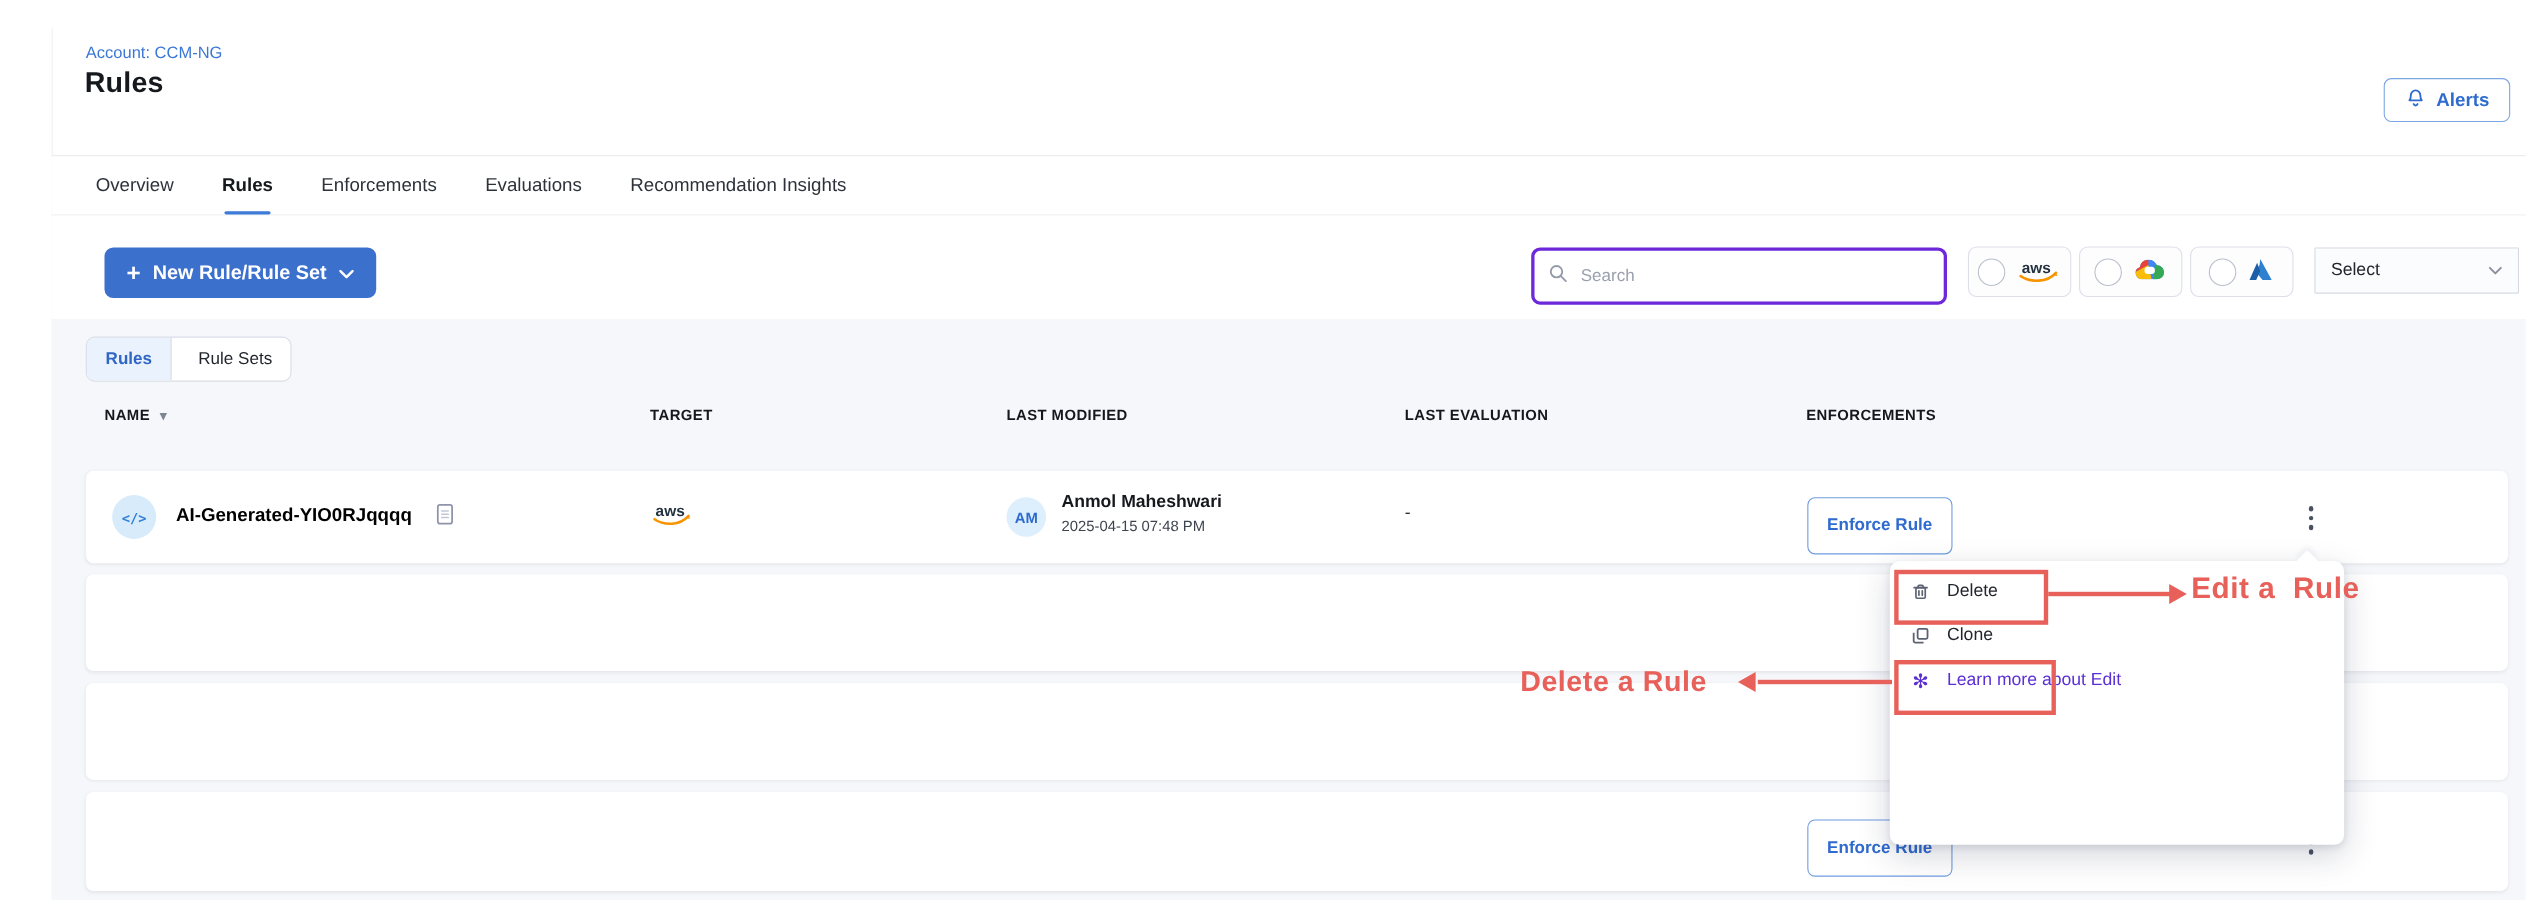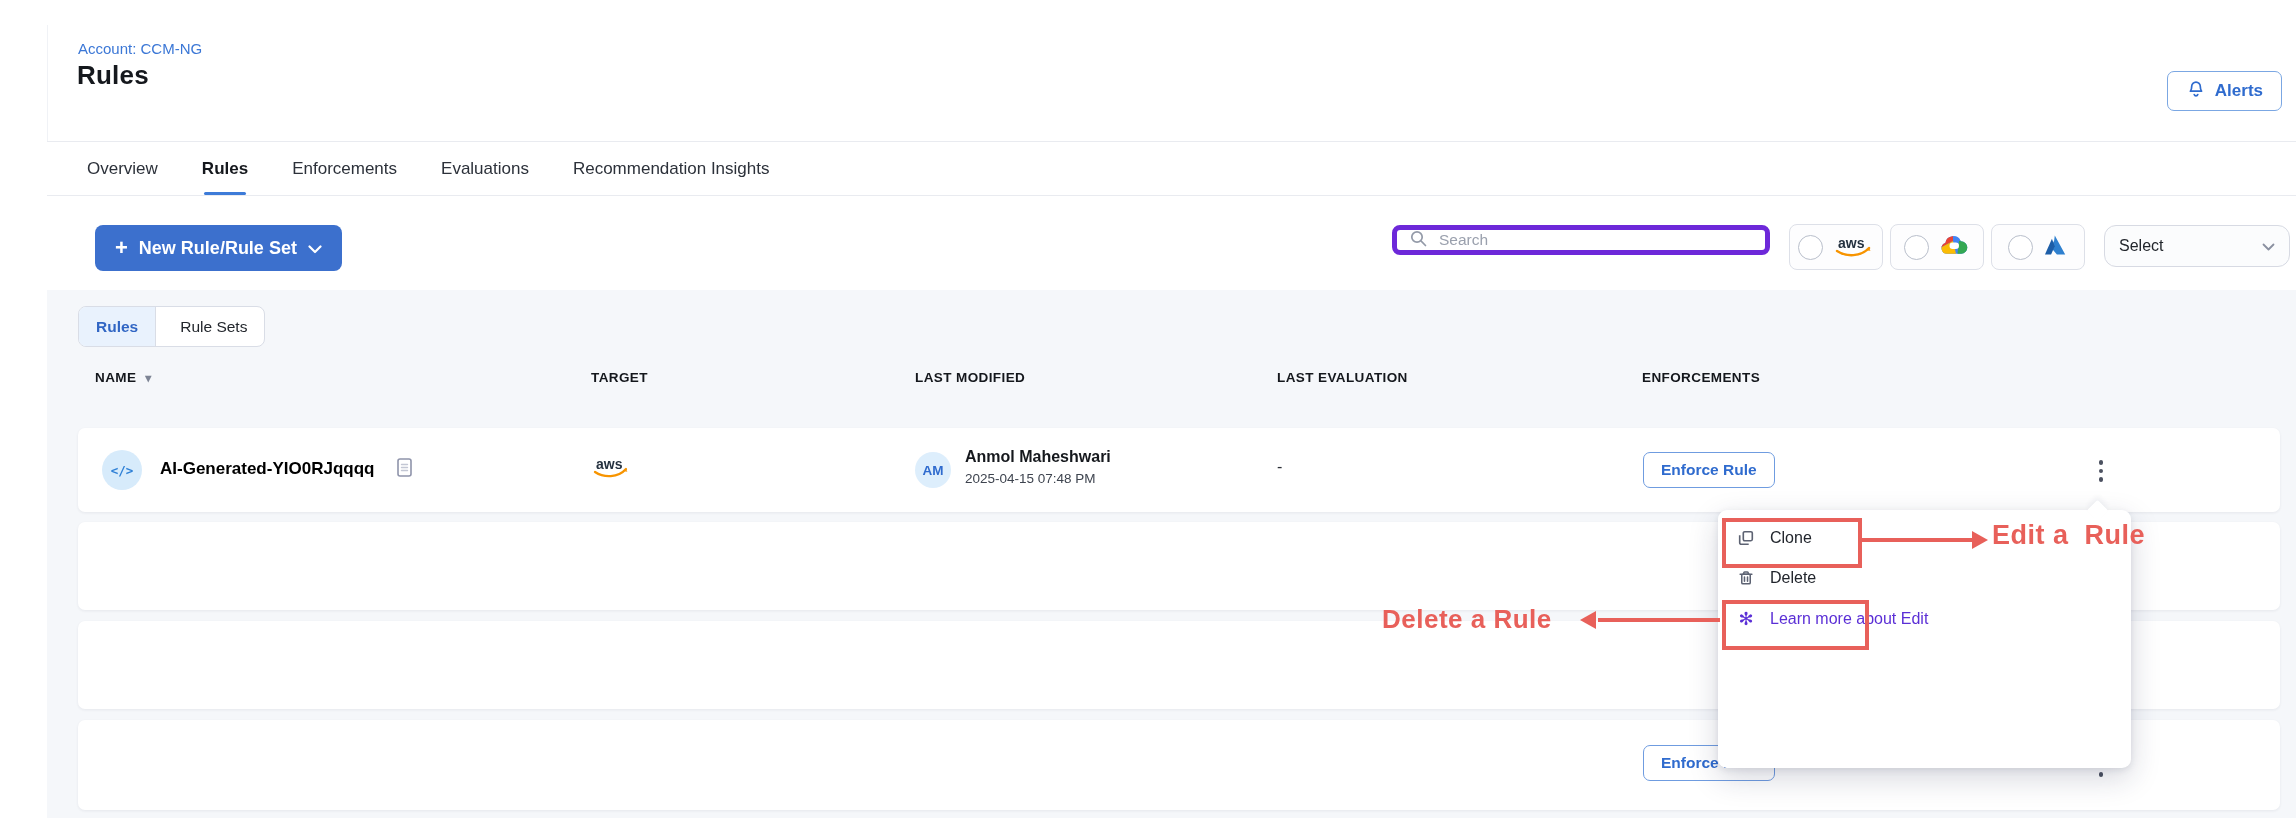--- a/index.html
+++ b/index.html
@@ -22,30 +22,30 @@
   .tab{font-size:17px;color:#2c313a;position:relative;height:100%;display:flex;align-items:center;cursor:pointer;}
   .tab.active{font-weight:bold;color:#15181d;}
   .tab.active::after{content:"";position:absolute;left:2px;right:2px;bottom:0;height:3px;background:#3d7bd8;border-radius:2px;}
 
   
   .toolbar{position:absolute;left:17px;right:0;top:196px;height:94px;background:#fff;border-bottom:1px solid #e6e9ef;}
   .new-rule-btn{position:absolute;left:48px;top:29px;height:46px;display:flex;align-items:center;gap:11px;
         padding:0 20px;background:#3c70cd;border:none;border-radius:8px;color:#fff;font-size:18px;
         font-weight:bold;cursor:pointer;font-family:inherit;}
   .plus-glyph{font-size:22px;font-weight:bold;line-height:1;}
-  .search-box{position:absolute;left:1345px;top:29px;width:378px;height:30px;border:5px solid #6d28d9;border-radius:8px;
+  .search-box{position:absolute;left:1345px;top:29px;width:378px;height:52px;border:3px solid #6d28d9;border-radius:8px;
         background:#fff;display:flex;align-items:center;padding:0 12px;gap:9px;box-sizing:border-box;}
   .search-box input{border:none;outline:none;font-size:15.5px;color:#333;width:100%;font-family:inherit;background:transparent;}
   .search-box input::placeholder{color:#9aa0ad;}
   .provider-btn{position:absolute;top:28px;width:92px;height:44px;border:1px solid #dde0e8;border-radius:8px;
         background:#fdfdfe;display:flex;align-items:center;justify-content:center;gap:9px;cursor:pointer;}
   .provider-btn.aws{left:1742px;} .provider-btn.gcp{left:1843px;} .provider-btn.azure{left:1944px;}
   .radio{width:25px;height:25px;border-radius:50%;border:1.5px solid #b9bfcb;background:#fff;box-sizing:border-box;}
   .aws-logo{display:flex;flex-direction:column;align-items:center;line-height:1;}
-  .select-box{position:absolute;left:2057px;top:29px;width:186px;height:42px;border:1px solid #d7dae3;border-radius:12px;
+  .select-box{position:absolute;left:2057px;top:29px;width:186px;height:42px;border:1px solid #d7dae3;border-radius:1px;
         background:#fbfcfd;display:flex;align-items:center;justify-content:space-between;padding:0 14px;
         font-size:16px;color:#22262c;cursor:pointer;box-sizing:border-box;}
 
   
   .content-bg{position:absolute;left:17px;right:0;top:290px;height:528px;background:#f5f7fa;}
   .toggle{position:absolute;left:48px;top:306px;display:inline-flex;border:1px solid #d9dde6;border-radius:8px;
         overflow:hidden;background:#fff;height:41px;z-index:2;box-sizing:border-box;}
   .seg{display:flex;align-items:center;padding:0 17px;font-size:15.5px;cursor:pointer;}
   .seg.active{background:#e9f2fd;color:#3166c4;font-weight:bold;border-right:1px solid #d9dde6;}
   .seg.inactive{color:#22262c;padding-left:24px;}
@@ -66,21 +66,21 @@
         display:flex;align-items:center;justify-content:center;color:#2f80d6;
         font-family:"DejaVu Sans Mono",monospace;font-size:12.5px;font-weight:bold;}
   .rule-name{position:absolute;left:82px;top:31px;font-size:17px;font-weight:bold;color:#000000;white-space:nowrap;}
   .doc-icon{position:absolute;left:317px;top:28px;cursor:pointer;}
   .cell-target{position:absolute;left:513px;top:26px;}
   .am-avatar{position:absolute;left:837px;top:24px;width:36px;height:36px;border-radius:50%;background:#ddeefc;
         color:#2f6bce;font-size:13.5px;font-weight:bold;display:flex;align-items:center;justify-content:center;}
   .mod-name{position:absolute;left:887px;top:20px;font-size:16px;font-weight:bold;color:#15181d;white-space:nowrap;}
   .mod-date{position:absolute;left:887px;top:43px;font-size:13.5px;color:#3e444f;white-space:nowrap;}
   .cell-eval{position:absolute;left:1199px;top:30px;font-size:16px;color:#2a2e36;}
-  .enforce-btn{position:absolute;left:1565px;top:24px;height:36px;padding:0 17px;border:1.5px solid #6f9ce0;border-radius:7px;
+  .enforce-btn{position:absolute;left:1565px;top:24px;height:52px;padding:0 17px;border:1.5px solid #6f9ce0;border-radius:7px;
         background:#fff;color:#2f6bce;font-size:15.5px;font-weight:bold;display:flex;align-items:center;
         cursor:pointer;font-family:inherit;white-space:nowrap;box-sizing:border-box;}
   .row-last .enforce-btn{top:25px;}
   .kebab{position:absolute;left:2014px;top:27px;width:18px;height:32px;display:flex;flex-direction:column;
         align-items:center;justify-content:center;gap:4px;cursor:pointer;}
   .kebab i{width:4.5px;height:4.5px;border-radius:50%;background:#4b5160;}
   .row-last .kebab{top:30px;}
 
   
   .menu{position:absolute;left:1688px;top:510px;width:413px;height:258px;background:#fff;border-radius:9px;
@@ -264,38 +264,38 @@
         </div>
     </div>
   </div>
 
   <div class="menu">
     <div class="menu-caret"></div>
 
 
     <div class="mi">
       <span class="ic">
-        <svg width="18" height="18" viewBox="0 0 20 20" fill="none" stroke="#5c6272" stroke-width="1.8" stroke-linejoin="round">
-          <rect x="7" y="3" width="10" height="10" rx="1.5"></rect>
-            <path d="M13 17H4.7A1.7 1.7 0 0 1 3 15.3V7"></path>
-        </svg>
-      </span>
-      <span>Clone</span>
-    </div>
-
-    <div class="mi">
-      <span class="ic">
         <svg width="18" height="18" viewBox="0 0 20 20" fill="none" stroke="#5c6272" stroke-width="1.7" stroke-linecap="round">
           <path d="M3.5 5.8h13"></path>
             <path d="M7.5 5.8V4.4a1 1 0 0 1 1-1h3a1 1 0 0 1 1 1v1.4"></path>
           <rect x="5.3" y="5.8" width="9.4" height="10.7" rx="1.2"></rect>
             <path d="M8.3 9v4.5M11.7 9v4.5"></path>
         </svg>
       </span>
       <span>Delete</span>
+    </div>
+
+    <div class="mi">
+      <span class="ic">
+        <svg width="18" height="18" viewBox="0 0 20 20" fill="none" stroke="#5c6272" stroke-width="1.8" stroke-linejoin="round">
+          <rect x="7" y="3" width="10" height="10" rx="1.5"></rect>
+            <path d="M13 17H4.7A1.7 1.7 0 0 1 3 15.3V7"></path>
+        </svg>
+      </span>
+      <span>Clone</span>
     </div>
 
 
 
     <div class="mi accent">
       <span class="ic">
         <span class="flower-glyph">✻</span>
       </span>
       <span>Learn more about Edit</span>
     </div>

